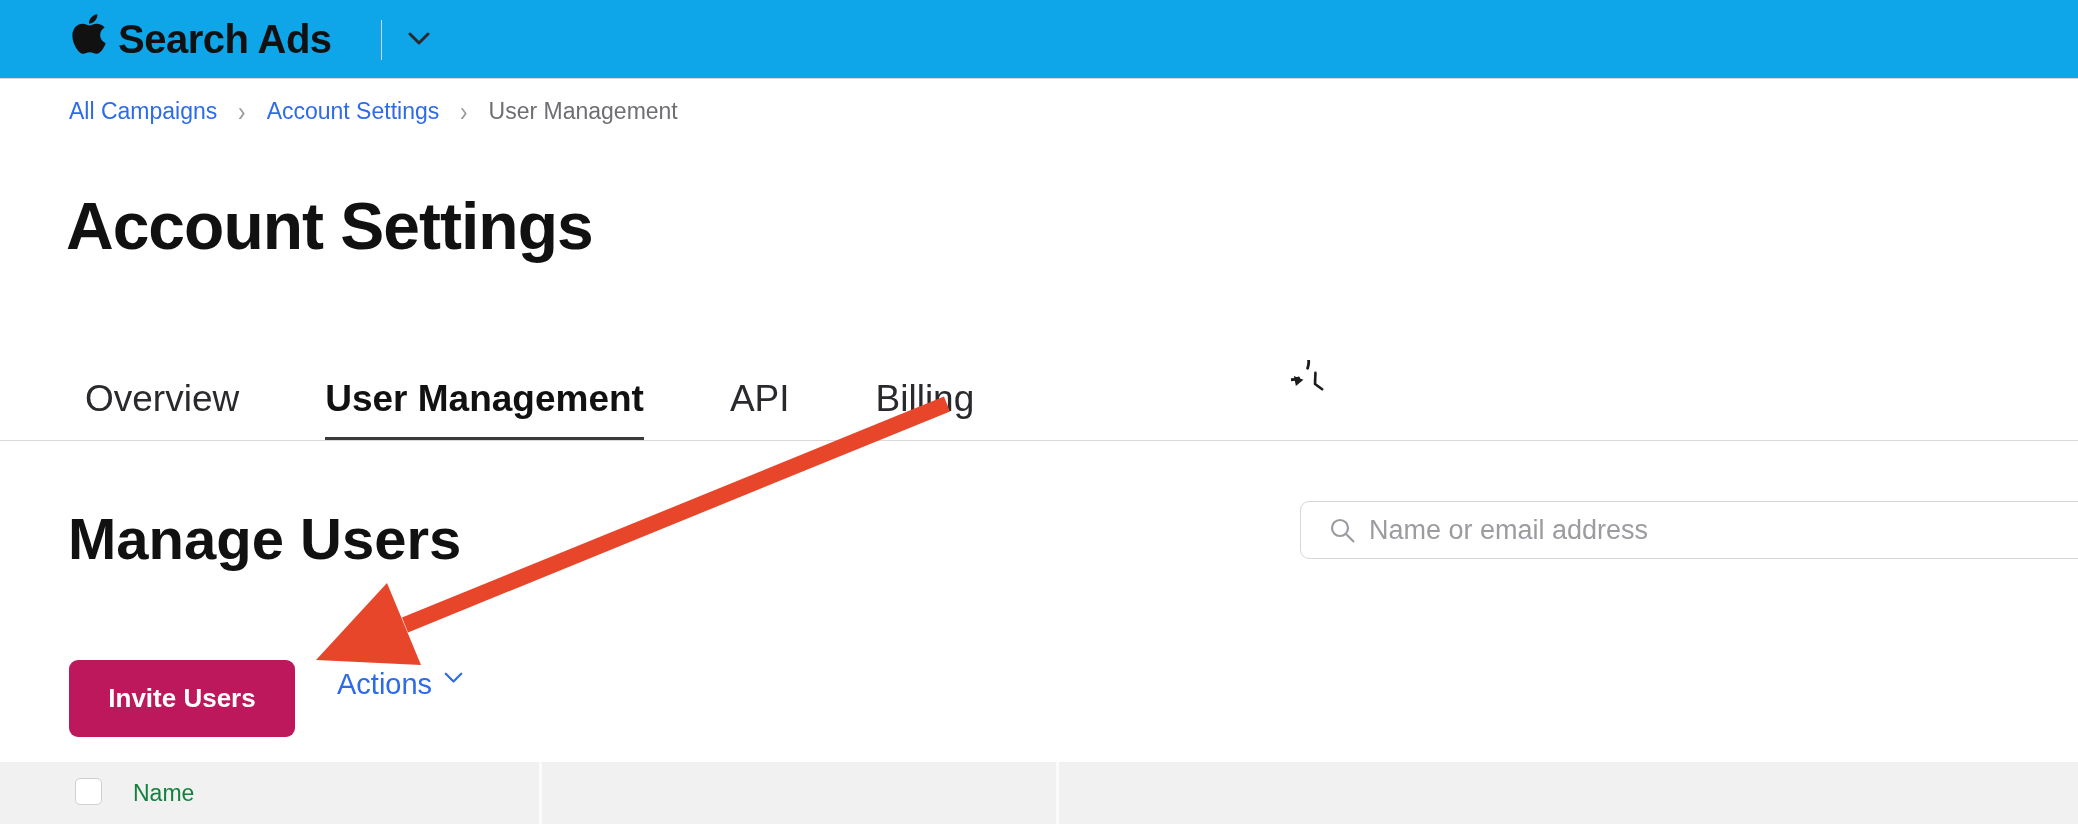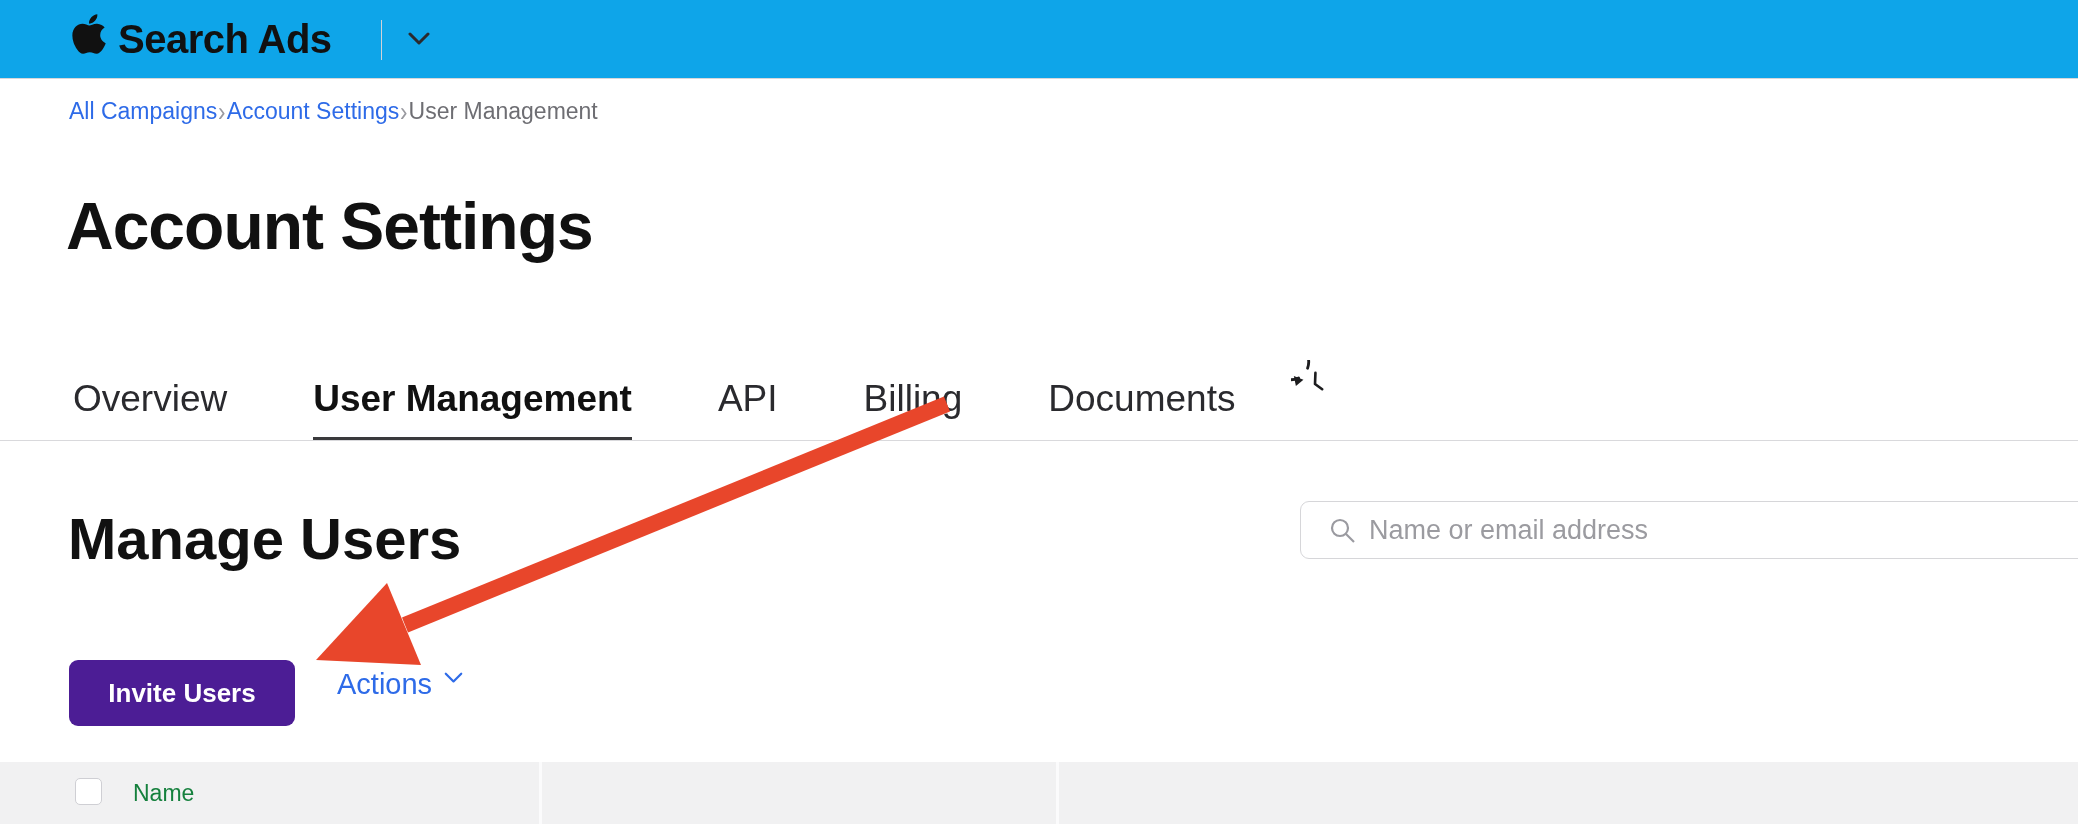--- a/index.html
+++ b/index.html
@@ -15,52 +15,52 @@
            font-size:40px; font-weight:700; color:#111; letter-spacing:-0.5px; }
   .vdiv { position:absolute; left:381px; top:20px; width:1px; height:40px; background:#d2d2d7; }
   .product { position:absolute; left:408px; top:0; height:78px; display:flex; align-items:center;
              gap:14px; background:none; border:none; cursor:pointer;
              font-size:40px; color:#2a2a2e; font-family:inherit; letter-spacing:-0.5px; }
   .chev { width:22px; height:14px; stroke:#2a2a2e; stroke-width:3; fill:none;
           stroke-linecap:round; stroke-linejoin:round; }
 
   
   .breadcrumb { position:absolute; left:69px; top:98px; display:flex; align-items:center;
-                font-size:23px; }
+                gap:20px; font-size:23px; }
   .breadcrumb a { color:#2e6be8; text-decoration:none; cursor:pointer; }
   .breadcrumb .sep { color:#9a9aa0; font-size:28px; line-height:23px; transform:scaleX(.8); }
   .breadcrumb .current { color:#6e6e73; }
 
   
   .page-title { position:absolute; left:66px; top:188px; font-size:66px; font-weight:700;
                 letter-spacing:-1px; color:#111; }
 
   
-  .tabs { position:absolute; left:73px; top:358px; display:flex; gap:86px; height:82px; }
+  .tabs { position:absolute; left:85px; top:358px; display:flex; gap:86px; height:82px; }
   .tab { position:relative; height:82px; line-height:58px; font-size:37px; color:#2a2a2e;
          background:none; border:none; cursor:pointer; font-family:inherit; padding:0; }
   .tab.active { font-weight:700; color:#111; }
   .tab.active::after { content:""; position:absolute; left:0; right:0; bottom:0; height:3px; background:#3a3a3c; }
   .tabline { position:absolute; left:0; top:440px; width:2078px; height:1px; background:#d9d9dc; }
   .history-btn { position:absolute; left:1291px; top:360px; width:48px; height:48px;
                  background:none; border:none; cursor:pointer; padding:0; }
 
   
   .section-title { position:absolute; left:68px; top:505px; font-size:58px; font-weight:700; color:#111; }
 
   .search { position:absolute; left:1300px; top:501px; width:830px; height:58px;
             border:1px solid #d6d6d9; border-radius:9px; background:#fff; display:flex; align-items:center; }
   .search svg { position:absolute; left:28px; top:15px; width:28px; height:28px;
                 stroke:#9a9aa0; fill:none; stroke-width:2.2; }
   .search input { position:absolute; left:68px; top:0; width:740px; height:56px; border:none; outline:none;
                   font-size:27px; font-family:inherit; color:#333; background:transparent; }
   .search input::placeholder { color:#9b9ba0; }
 
-  .invite-btn { position:absolute; left:69px; top:660px; width:226px; height:66px;
-                background:#4c1d95; color:#fff; border:none; border-radius:9px;
+  .invite-btn { position:absolute; left:69px; top:660px; width:226px; height:77px;
+                background:#be185d; color:#fff; border:none; border-radius:9px;
                 font-size:26px; font-weight:600; font-family:inherit; cursor:pointer; }
   .actions-btn { position:absolute; left:337px; top:668px; height:40px; display:flex; align-items:flex-start;
                  gap:12px; background:none; border:none; cursor:pointer;
                  font-size:29px; color:#2e6be8; font-family:inherit; }
   .actions-btn .chev { width:19px; height:12px; stroke:#2e6be8; stroke-width:2.6; margin-top:4px; }
 
   
   .thead { position:absolute; left:0; top:762px; width:2078px; height:70px; background:#f1f1f2; }
   .thead .divider { position:absolute; top:0; bottom:0; width:3px; background:#fbfbfc; }
   .checkbox { position:absolute; left:75px; top:16px; width:27px; height:27px; background:#fff;
@@ -97,21 +97,20 @@
   <span class="current">User Management</span>
 </nav>
 
 <h1 class="page-title">Account Settings</h1>
 
 <div class="tabs">
   <button class="tab">Overview</button>
   <button class="tab active">User Management</button>
   <button class="tab">API</button>
   <button class="tab">Billing</button>
-  <button class="tab">Documents</button>
 </div>
 <button class="history-btn">
   <svg viewBox="0 0 44 44" width="48" height="48" fill="none" stroke="#1d1d1f" stroke-width="2.6" stroke-linecap="round">
     <path d="M 15.2 7.5 A 16 16 0 1 0 6.97 16.53"></path>
     <polygon points="4.5,23.8 11.4,18.2 2.6,14.6" fill="#1d1d1f" stroke="none"></polygon>
     <path d="M22 22 L22.4 11.8 M22 22 L28.6 26.8" stroke-width="2.4"></path>
   </svg>
 </button>
 <div class="tabline"></div>
 

